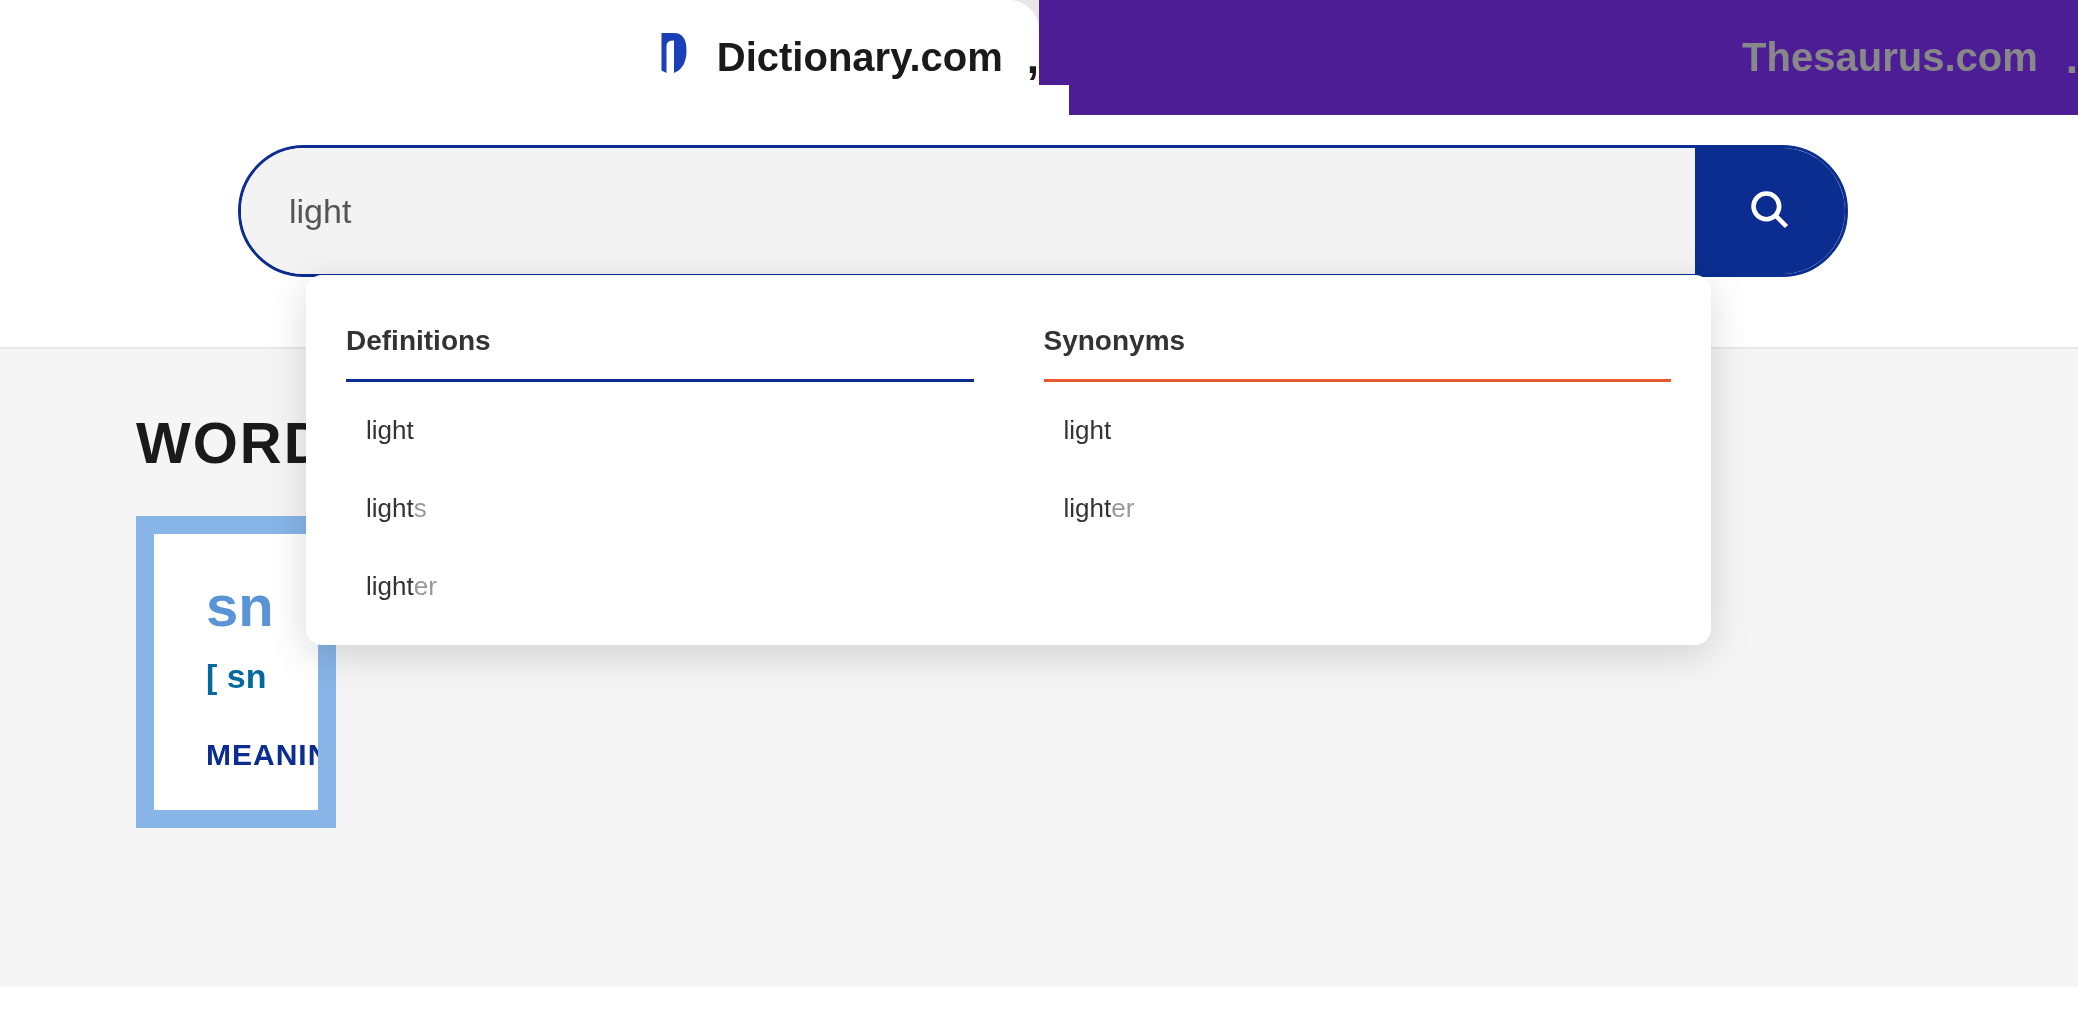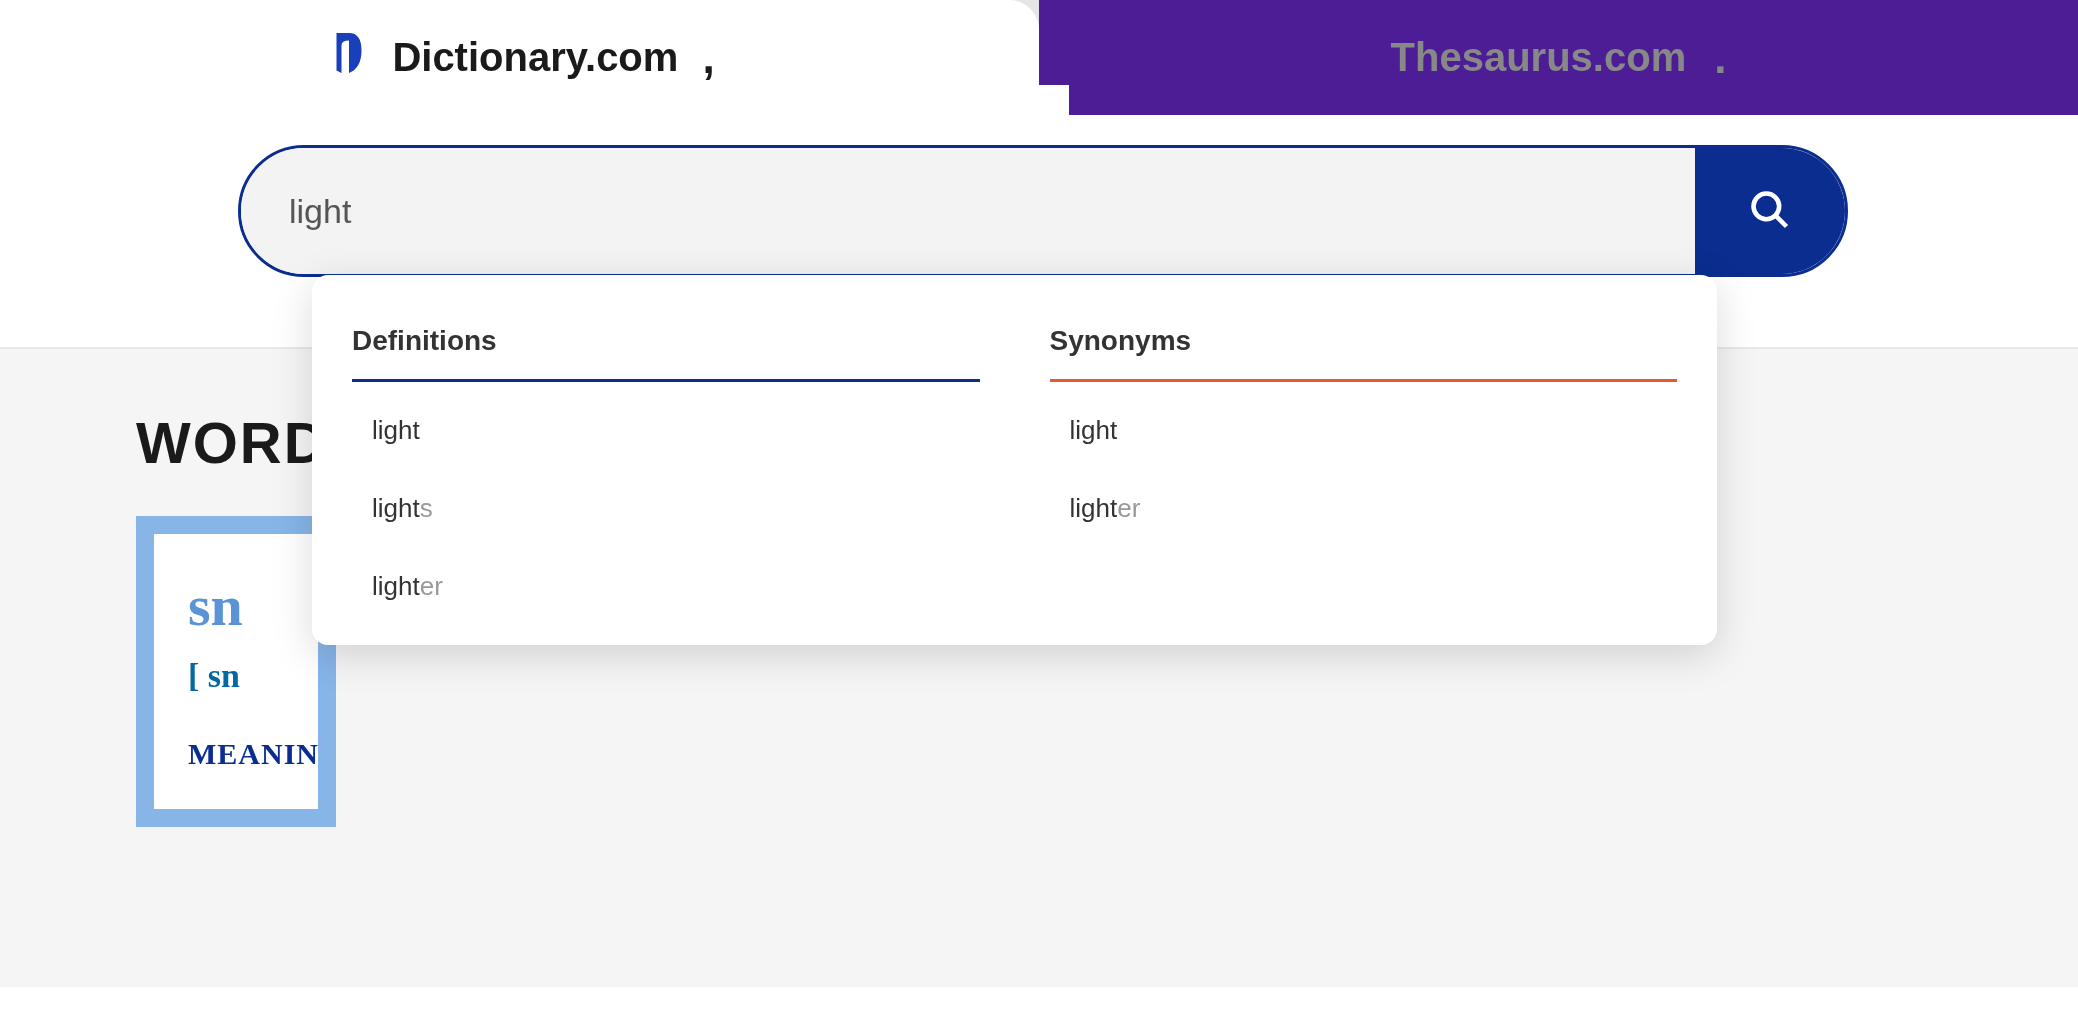--- a/index.html
+++ b/index.html
@@ -16,21 +16,21 @@
     }
     .header-tabs {
       display: flex;
       height: 115px;
       background: #e6e6e6;
     }
     .tab {
       flex: 1;
       display: flex;
       align-items: center;
-      justify-content: center;
+      justify-content: flex-end;
       font-size: 40px;
       font-weight: 700;
       cursor: pointer;
     }
     .tab-active {
       background: #fff;
       color: #1a1a1a;
       border-top-right-radius: 30px;
       position: relative;
     }
@@ -105,21 +105,21 @@
       justify-content: center;
       cursor: pointer;
     }
     .search-icon-svg {
       width: 44px;
       height: 44px;
     }
     .dropdown {
       position: absolute;
       top: 130px;
-      left: 74px;
+      left: 68px;
       width: 1405px;
       background: #fff;
       border-radius: 16px;
       box-shadow: 0 10px 40px rgba(0,0,0,0.15);
       padding: 50px 40px 30px 40px;
       display: flex;
       gap: 70px;
       z-index: 10;
     }
     .dropdown-col {
@@ -153,23 +153,22 @@
       font-size: 58px;
       font-weight: 900;
       color: #1a1a1a;
       letter-spacing: 2px;
     }
     .wotd-card {
       margin-top: 40px;
       width: 200px;
       border: 18px solid #87b5e8;
       background: #fff;
-      padding: 38px 34px;
+      padding: 38px 52px;
       overflow: hidden;
-      font-family: Liberation Serif, serif;
     }
     .wotd-word {
       font-size: 58px;
       font-weight: 700;
       color: #5a94d6;
       white-space: nowrap;
     }
     .wotd-pron {
       font-size: 34px;
       font-weight: 700;

